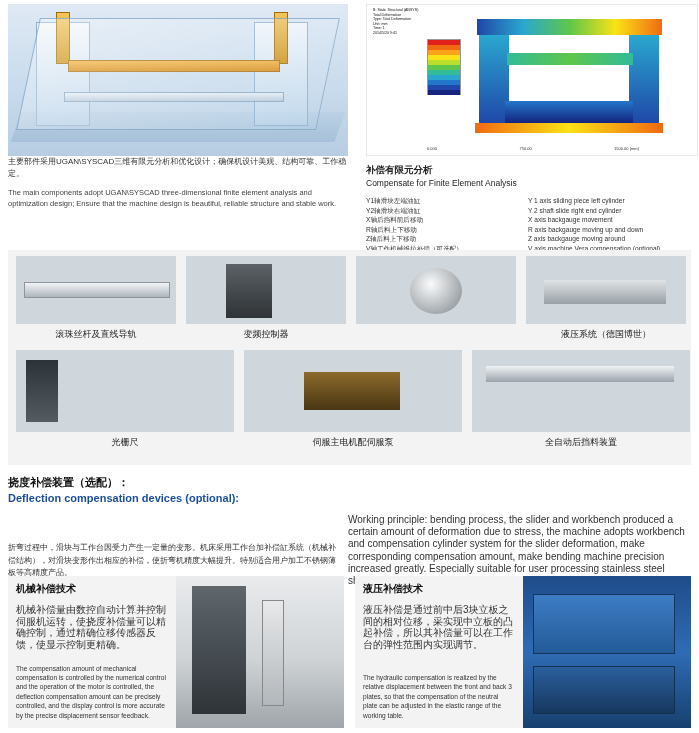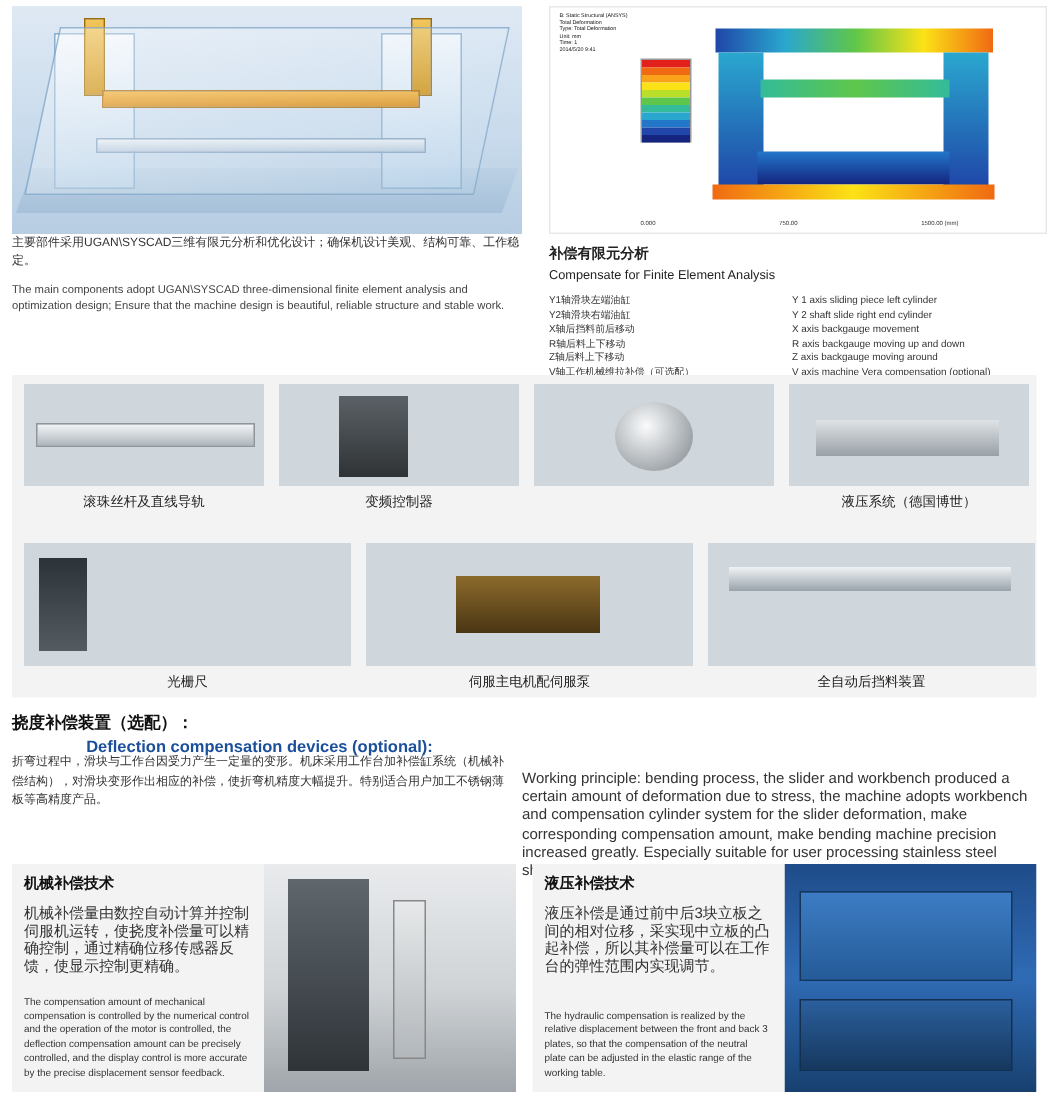--- a/index.html
+++ b/index.html
@@ -143,24 +143,24 @@
   .p-pump { background: linear-gradient(180deg,#3c4348,#20252a); }
   .p-pump:after{content:"";position:absolute;left:60px;top:22px;width:96px;height:38px;background:linear-gradient(180deg,#8c6a2b,#4a3614);}
   .p-backgauge { background: linear-gradient(180deg,#dfe5ea,#a9b2ba); }
   .p-backgauge:after{content:"";position:absolute;left:14px;top:16px;width:188px;height:16px;background:linear-gradient(180deg,#f0f3f5,#9aa3ab);}
 
   
   .sec3-title {
     position:absolute; left:8px; top:474px; width:330px;
   }
   .sec3-title .zh { font-size:11px; font-weight:bold; color:#111; line-height:16px; }
-  .sec3-title .en { font-size:11px; font-weight:bold; color:#1b4f9c; line-height:16px;text-align:center; }
+  .sec3-title .en { font-size:11px; font-weight:bold; color:#1b4f9c; line-height:16px; }
 
   .sec3-left-text {
-    position:absolute; left:8px; top:502px; width:330px;
+    position:absolute; left:8px; top:542px; width:330px;
     font-size:8px; color:#333; line-height:12.6px;
   }
   .sec3-right-text {
     position:absolute; left:348px; top:514px; width:343px;
     font-size:10px; color:#333; line-height:12.2px;
   }
 
   
   .sec4 { position:absolute; left:8px; top:576px; width:683px; height:152px; }
   .panel { position:absolute; top:0; width:336px; height:152px; background:#f3f3f3; }
@@ -299,21 +299,21 @@
       </div>
       <div class="cell">
         <div class="photo p-servo"></div>
       </div>
       <div class="cell">
         <div class="photo p-hydraulic"></div>
         <div class="label">液压系统（德国博世）</div>
       </div>
     </div>
 
-    <div class="grid-row r2" style="margin-top:18px;">
+    <div class="grid-row r2" style="margin-top:6px;">
       <div class="cell">
         <div class="photo p-scale"></div>
         <div class="label">光栅尺</div>
       </div>
       <div class="cell">
         <div class="photo p-pump"></div>
         <div class="label">伺服主电机配伺服泵</div>
       </div>
       <div class="cell">
         <div class="photo p-backgauge"></div>

